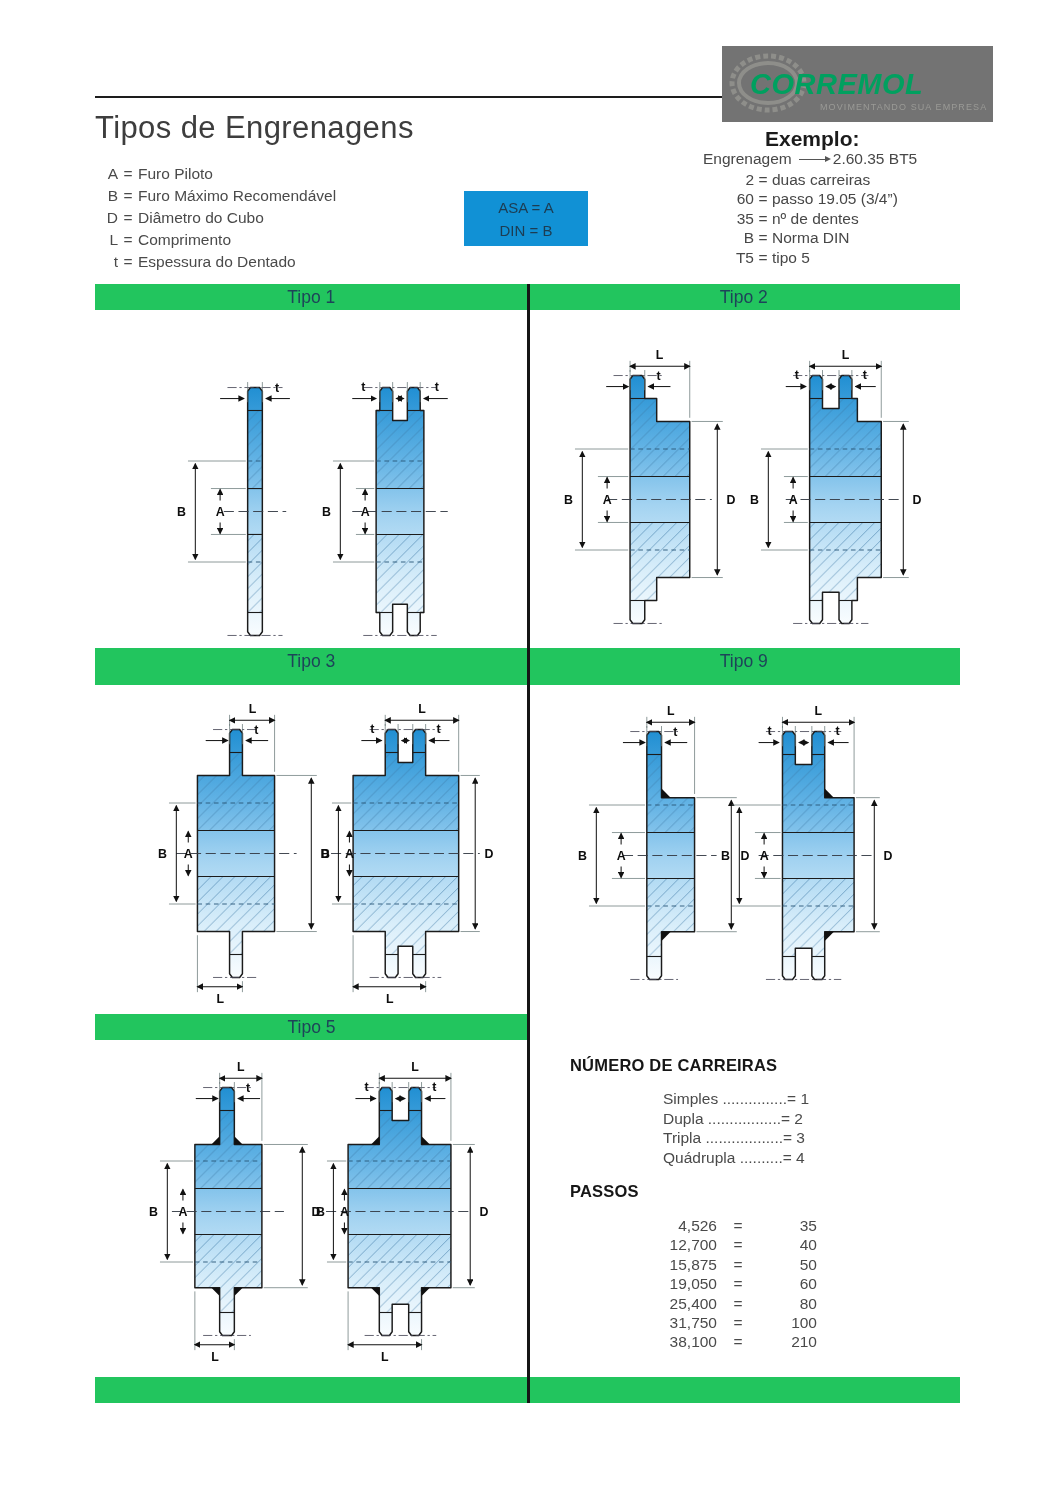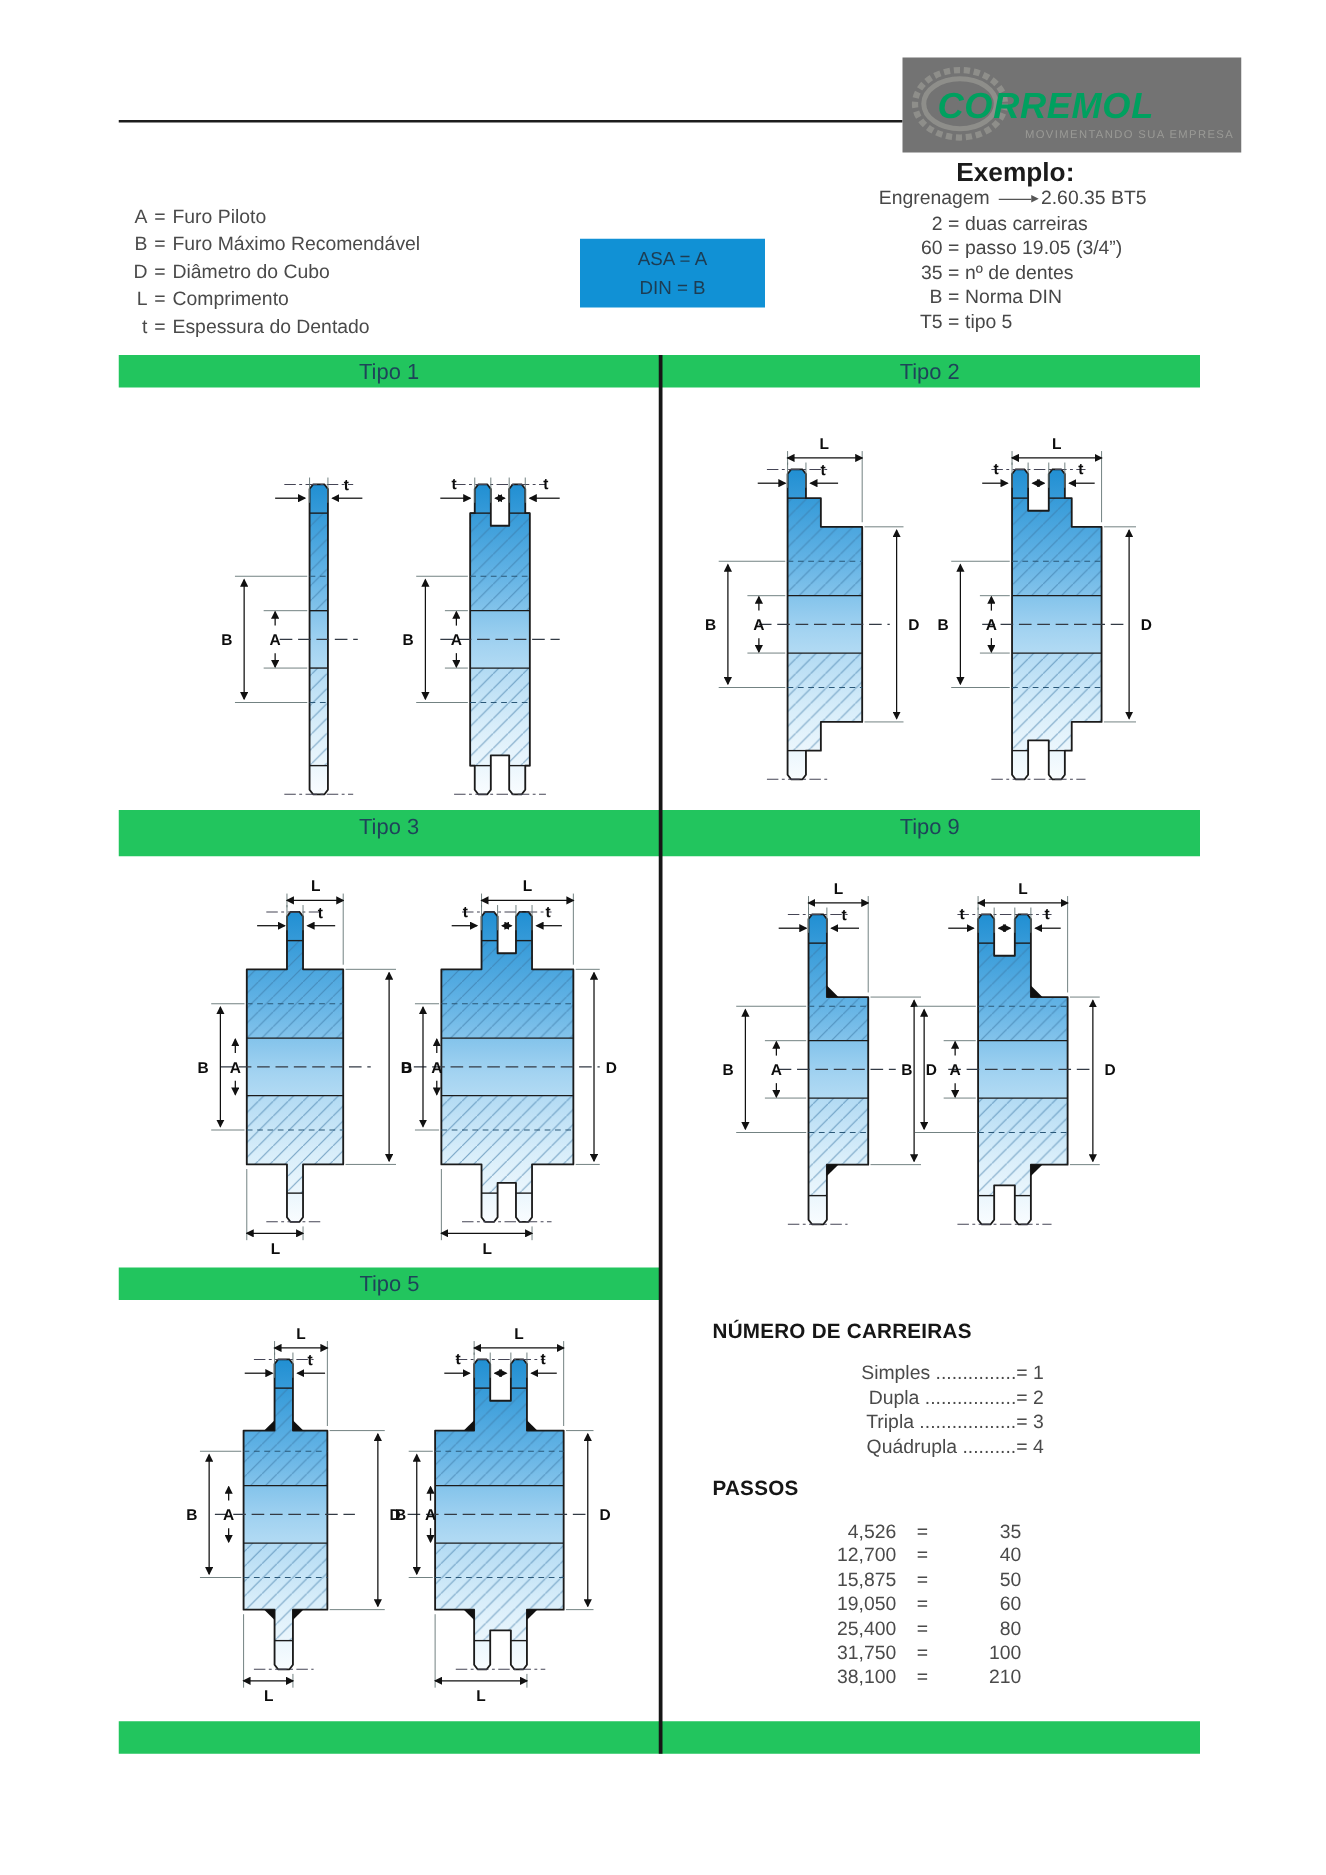--- a/index.html
+++ b/index.html
@@ -12,21 +12,21 @@
   .logobox{left:722px;top:46px;width:271px;height:76px;background:#737373;}
 
   
   .pagetitle{left:95px;top:110px;font-size:31px;color:#3d3d3d;letter-spacing:.4px;}
   .legend{left:100px;top:163px;font-size:15.5px;color:#4a4a4a;}
   .legend .row{display:flex;line-height:22px;}
   .legend .k{width:18px;text-align:right;}
   .legend .eq{width:20px;text-align:center;}
 
   
-  .normbox{left:464px;top:191px;width:148px;height:55px;background:#1191d5;
+  .normbox{left:464px;top:191px;width:124px;height:55px;background:#1191d5;
            display:flex;flex-direction:column;justify-content:center;align-items:center;
            font-size:15px;color:#1d3c52;line-height:23px;}
 
   
   .extitle{left:765px;top:127px;font-size:21px;font-weight:bold;color:#1b1b1b;}
   .exintro{left:703px;top:150px;display:flex;align-items:center;font-size:15.5px;color:#474747;}
   .aline{display:inline-block;width:26px;height:0;border-top:1.5px solid #555;margin-left:7px;}
   .ahead{width:0;height:0;border-top:3.5px solid transparent;border-bottom:3.5px solid transparent;
          border-left:6px solid #555;margin-right:2px;}
   .exrows{left:722px;top:170px;font-size:15.5px;color:#474747;}
@@ -35,21 +35,21 @@
   .exrows .eq{text-align:center;}
 
   
   .bar{background:#22c55e;display:flex;}
   .bar span{flex:1;text-align:center;color:#1e4459;font-size:17.5px;line-height:26px;}
   .divider{left:527px;top:284px;width:3px;height:1119px;background:#161616;}
 
   
   .blocktitle{font-size:16.5px;font-weight:bold;color:#161616;letter-spacing:.2px;}
   .carritems{left:663px;top:1089px;width:172px;font-size:15.5px;color:#4a4a4a;}
-  .carritems .row{display:flex;justify-content:flex-end;line-height:19.6px;}
+  .carritems .row{display:flex;justify-content:flex-start;line-height:19.6px;}
   .passtable{left:645px;top:1216px;font-size:15.5px;color:#4a4a4a;}
   .passtable .row{display:flex;line-height:19.4px;}
   .passtable .p{width:72px;text-align:right;}
   .passtable .eq{width:42px;text-align:center;}
   .passtable .n{width:58px;text-align:right;}
 
   
   svg.fig{position:absolute;overflow:visible;}
   .ol{fill:none;stroke:#1b1b1b;stroke-width:1.6;stroke-linejoin:round;}
   .rl{stroke:#1b1b1b;stroke-width:1.2;}
@@ -93,20 +93,21 @@
   <div class="abs toprule"></div>
   <div class="abs logobox">
     <svg width="271" height="76">
       <ellipse cx="46" cy="37" rx="36" ry="27" fill="none" stroke="#8e8e8a" stroke-width="5" stroke-dasharray="5 3"></ellipse>
       <ellipse cx="46" cy="37" rx="29" ry="20" fill="none" stroke="#8e8e8a" stroke-width="4"></ellipse>
       <text class="logoname" x="28" y="48">CORREMOL</text>
       <text class="logotag" x="98" y="64">MOVIMENTANDO SUA EMPRESA</text>
     </svg>
   </div>
 
+  <div class="abs pagetitle">Tipos de Engrenagens</div>
   <div class="abs legend">
     <div class="row">
         <span class="k">A</span>
         <span class="eq">=</span>
         <span>Furo Piloto</span>
       </div>
     <div class="row">
         <span class="k">B</span>
         <span class="eq">=</span>
         <span>Furo Máximo Recomendável</span>

